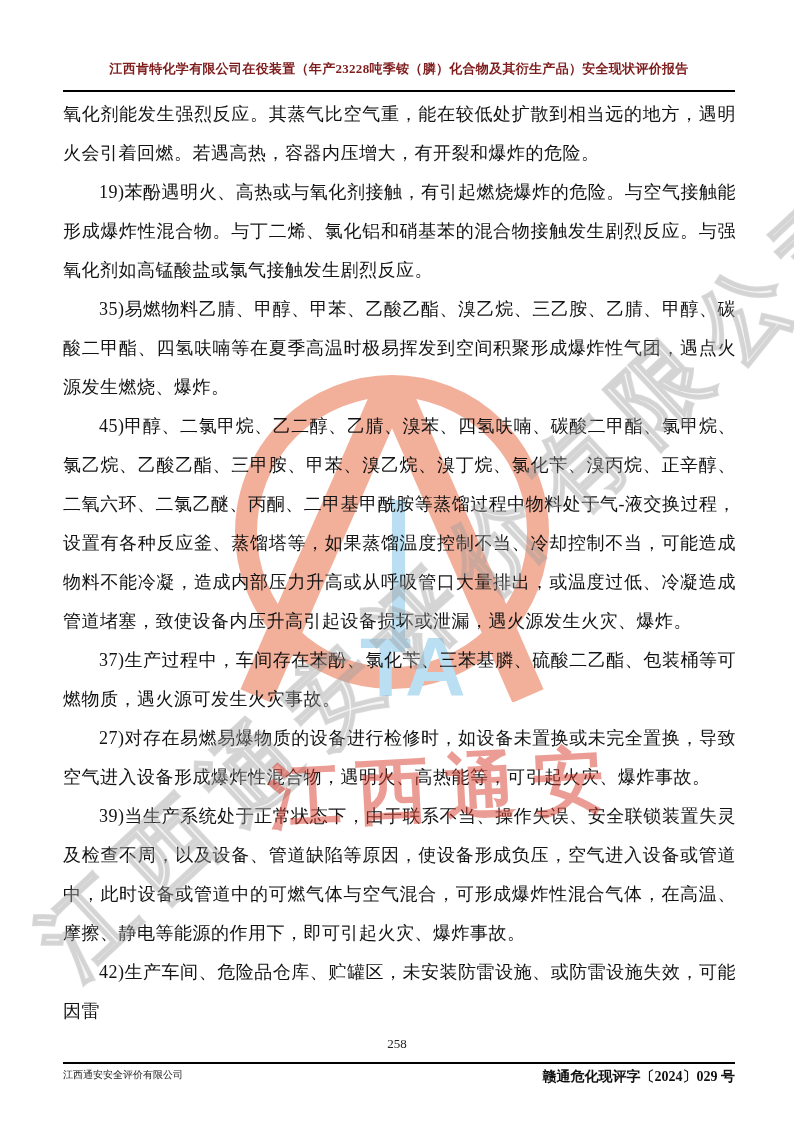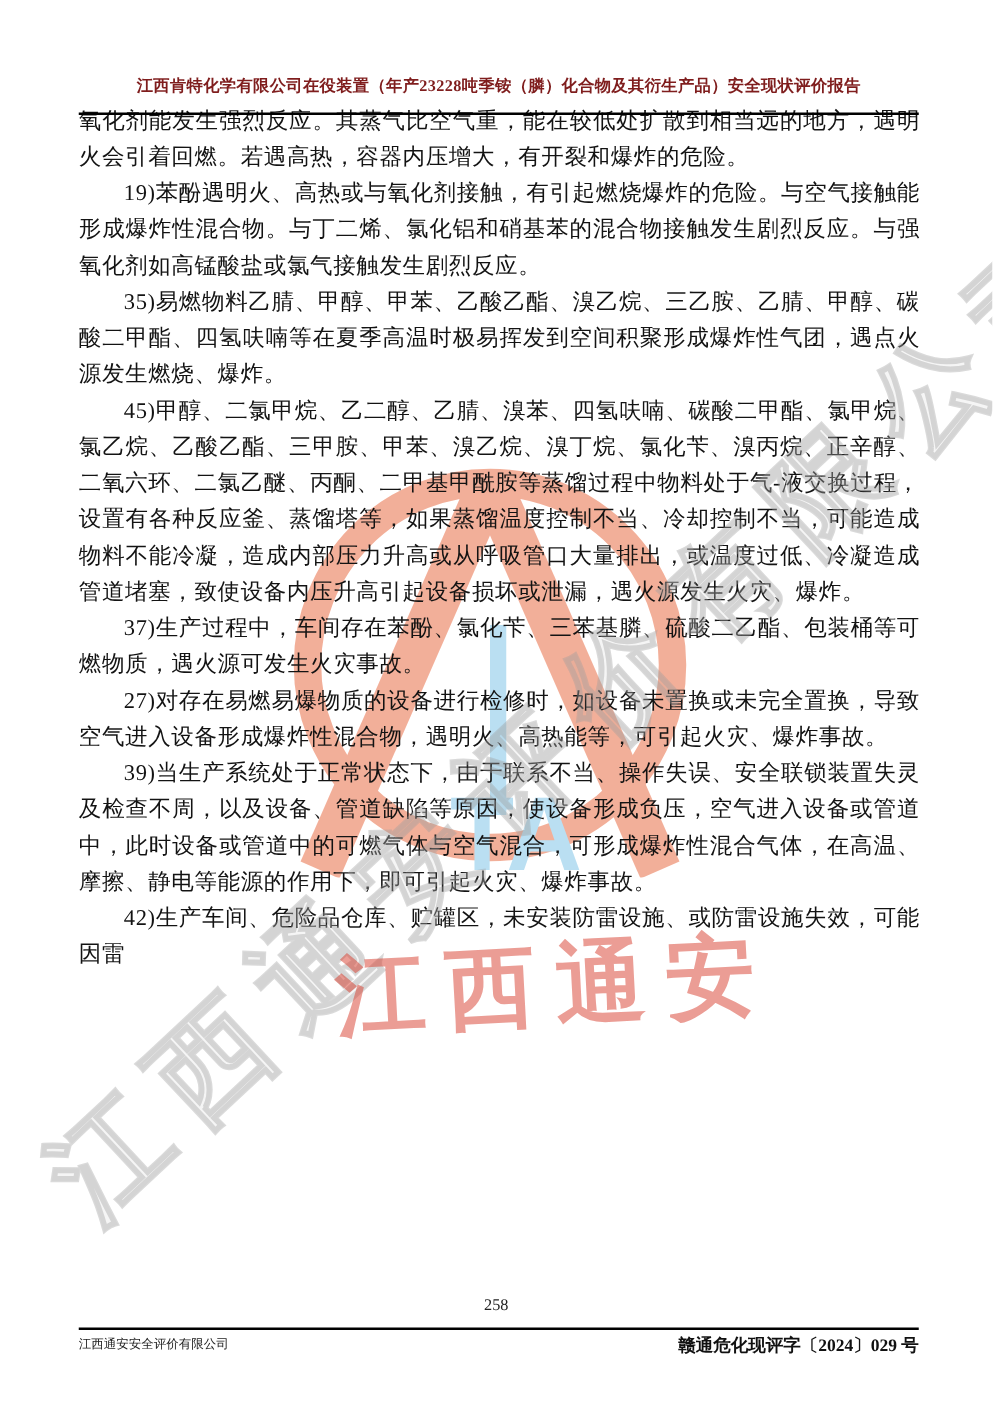--- a/index.html
+++ b/index.html
@@ -6,22 +6,22 @@
   body{background:#ffffff;width:794px;height:1123px;overflow:hidden;
        font-family:"Liberation Serif","DejaVu Serif",serif;}
   .page{position:relative;width:794px;height:1123px;background:#ffffff;overflow:hidden;}
 
   
   .header-title{position:absolute;top:60px;left:63px;width:672px;text-align:center;
     font-size:13px;font-weight:bold;color:#7f1d1d;letter-spacing:0.3px;z-index:4;}
   .header-rule{position:absolute;top:90px;left:63px;width:672px;border-top:2px solid #000;z-index:4;}
 
   
-  .body-text{position:absolute;top:82px;left:63px;width:673px;z-index:1;
-    font-size:18px;line-height:29px;color:#131313;text-align:justify;letter-spacing:0.5px;}
+  .body-text{position:absolute;top:95px;left:63px;width:673px;z-index:1;
+    font-size:18px;line-height:39px;color:#131313;text-align:justify;letter-spacing:0.5px;}
   .para{margin:0;}
   .para.indent{text-indent:2em;}
 
   
   .page-number{position:absolute;top:1036px;left:0;width:794px;text-align:center;
     font-size:13px;color:#222;z-index:4;font-family:Liberation Serif, serif;}
   .footer-rule{position:absolute;top:1062px;left:63px;width:672px;border-top:2px solid #000;z-index:4;}
   .footer{position:absolute;top:1068px;left:63px;width:672px;display:flex;
     justify-content:space-between;align-items:flex-start;z-index:4;}
   .footer-company{font-size:10px;color:#222;}

